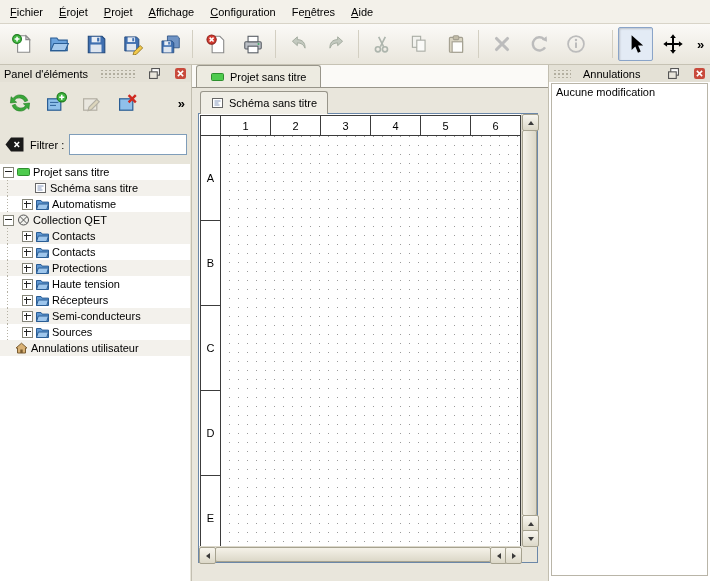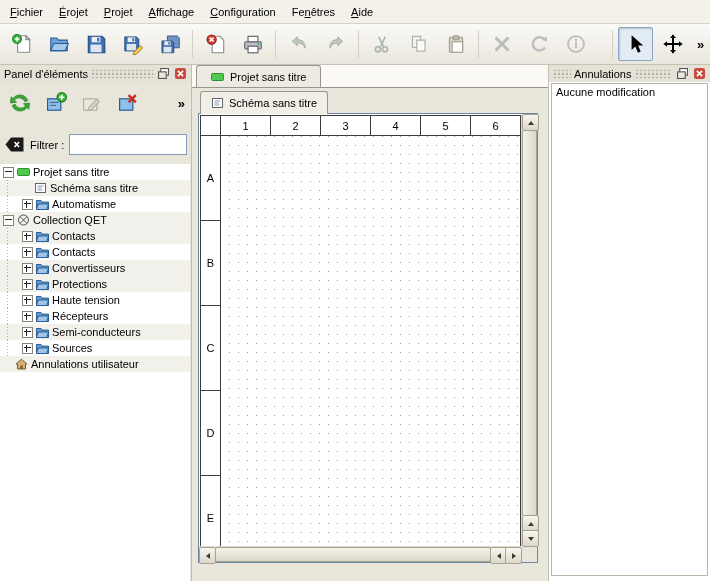--- a/index.html
+++ b/index.html
@@ -22,21 +22,21 @@
   .tb-gap{width:12px;flex:none}
   .tb-more{font-weight:bold;font-size:13px;padding:0 5px;flex:none}
 
   
   .main{flex:1;display:flex;min-height:0}
   .left-dock{width:191px;flex:none;display:flex;flex-direction:column;border-right:1px solid #c2beb0;background:#e8e5da}
   .center{flex:1;min-width:0;display:flex;flex-direction:column}
   .right-dock{width:161px;flex:none;border-left:1px solid #c2beb0;display:flex;flex-direction:column;background:#ffffff}
 
   
-  .dock-title{height:17px;flex:none;display:flex;align-items:center;gap:3px;padding:0 4px;background:#e4e1d6}
+  .dock-title{height:17px;flex:none;display:flex;align-items:center;gap:12px;padding:0 4px;background:#e4e1d6}
   .dock-title .label{white-space:nowrap}
   .grip{flex:1;height:8px;background-image:radial-gradient(circle,#b2ae9f 1px,transparent 1.2px);background-size:4px 4px;background-position:0 2px}
   .grip.small{flex:0 0 18px}
   .dock-btn{width:14px;height:13px;display:flex;align-items:center;justify-content:center;flex:none}
   .i10{width:11px;height:11px;display:block}
 
   .dock-toolbar{height:38px;flex:none;display:flex;align-items:center;gap:4px;padding:2px 4px}
   .dock-tb-btn{width:30px;height:30px;display:flex;align-items:center;justify-content:center;border:1px solid transparent;border-radius:2px;flex:none}
   .i24{width:24px;height:24px;display:block}
   .dock-more{margin-left:auto;font-weight:bold;font-size:13px;padding-right:2px}
@@ -462,31 +462,20 @@
         <div class="tree-row">
           <span class="ind line"></span>
           <span class="expander plus">
               <i class="h"></i>
               <i class="v"></i>
             </span>
           <svg class="i13">
               <use href="#icon-folder"></use>
             </svg>
           <span class="tree-label">Contacts</span>
-        </div>
-        <div class="tree-row alt">
-          <span class="ind line"></span>
-          <span class="expander plus">
-              <i class="h"></i>
-              <i class="v"></i>
-            </span>
-          <svg class="i13">
-              <use href="#icon-folder"></use>
-            </svg>
-          <span class="tree-label">Convertisseurs</span>
         </div>
         <div class="tree-row alt">
           <span class="ind line"></span>
           <span class="expander plus">
               <i class="h"></i>
               <i class="v"></i>
             </span>
           <svg class="i13">
               <use href="#icon-folder"></use>
             </svg>

